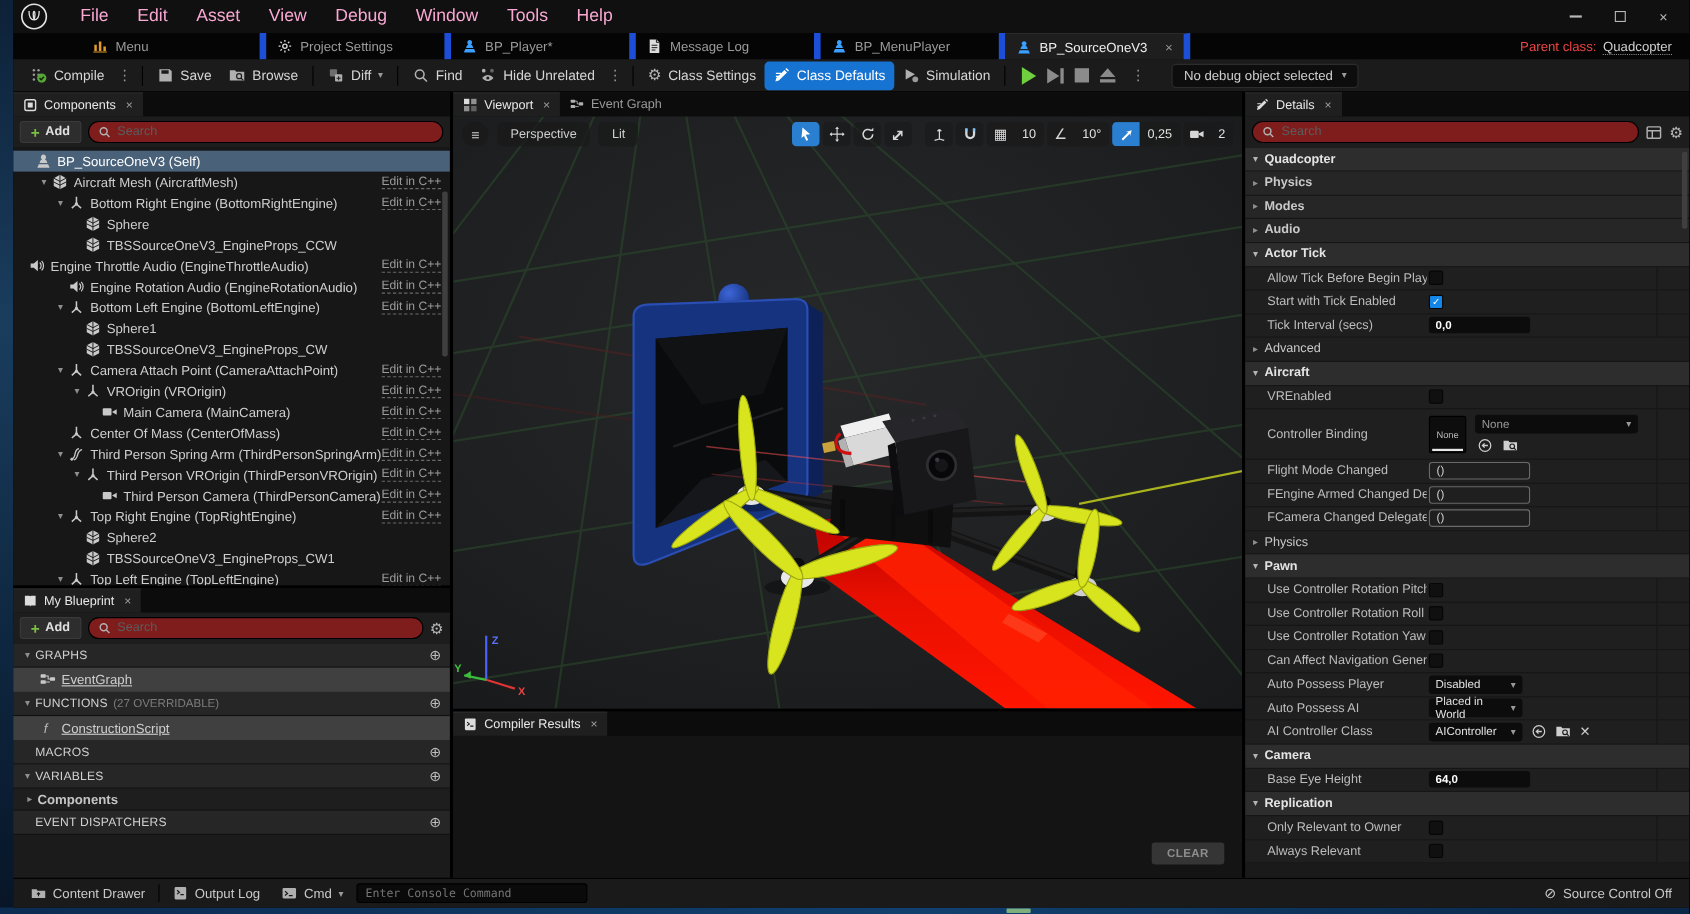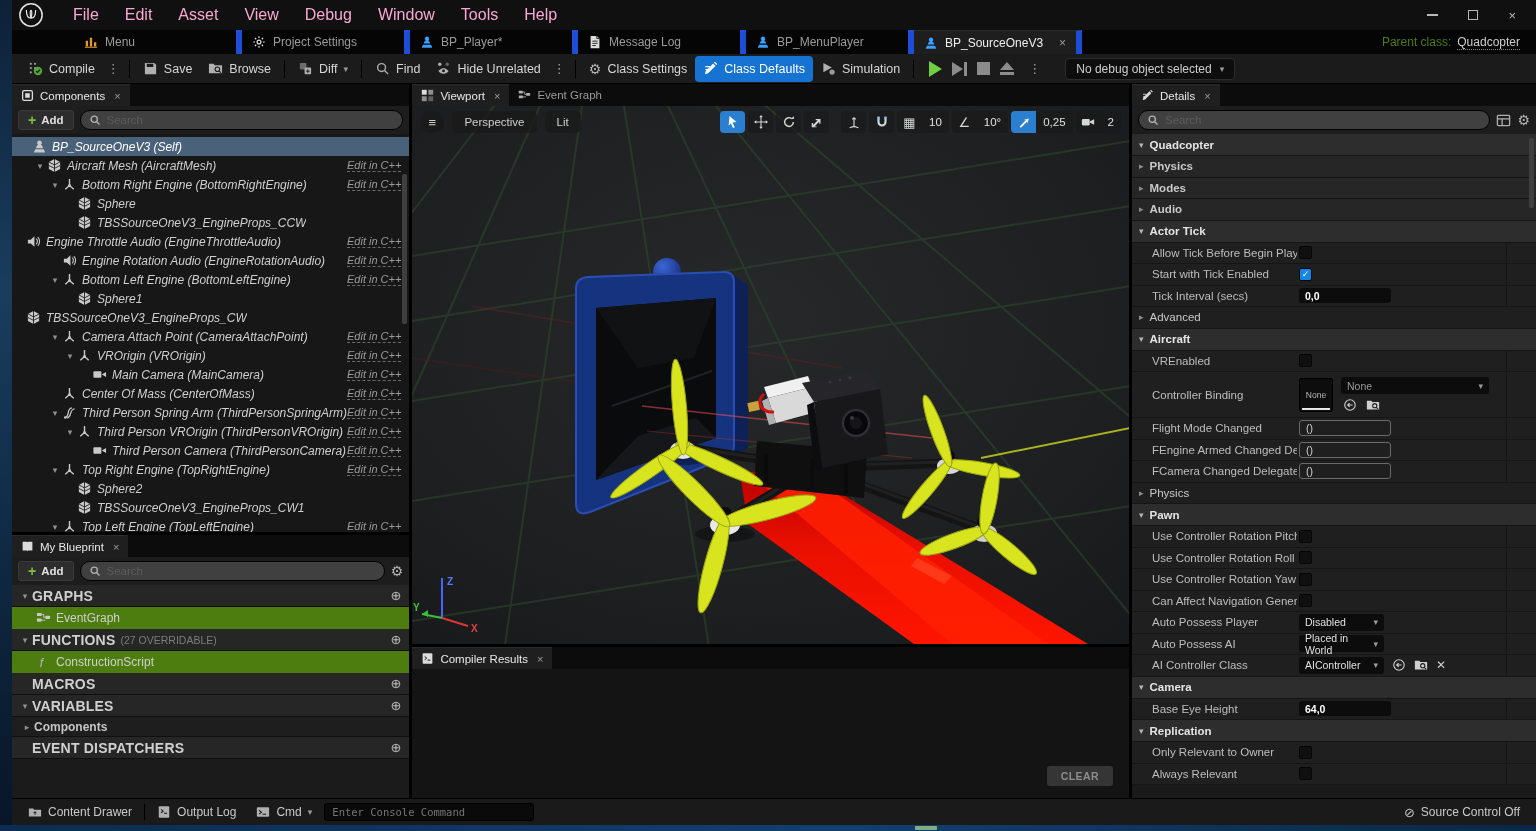--- a/index.html
+++ b/index.html
@@ -23,21 +23,21 @@
   .wc-close { font-size:13px; line-height:1; }
 
   
   #tabstrip { height:24px; background:#050505; display:flex; align-items:stretch; flex:0 0 24px; }
   #tabstrip-spacer { width:62px; }
   .atab { width:168px; display:flex; align-items:center; gap:7px; padding:0 10px; font-size:12px; color:#9b9b9b; border-right:6px solid #1d4ed8; }
   .atab.active { background:#1e1e1e; color:#efefef; border-top:1px solid #2a2a2a; }
   .atab .close { margin-left:auto; color:#9a9a9a; font-size:12px; }
   .atab .icn { width:14px; height:14px; }
   #parent-class { margin-left:auto; display:flex; align-items:center; gap:6px; padding-right:16px; font-size:12px; }
-  #parent-class .pc-label { color:#4d7c0f; }
+  #parent-class .pc-label { color:#ef4444; }
   #parent-class .pc-value { color:#cfcfcf; border-bottom:1px dotted #8a8a8a; }
 
   
   #toolbar { height:30px; background:#1b1b1b; display:flex; align-items:center; padding-left:8px; flex:0 0 30px; border-bottom:1px solid #000; }
   .tbtn { display:flex; align-items:center; gap:6px; padding:0 8px; height:26px; color:#d6d6d6; font-size:12.5px; white-space:nowrap; }
   .tbtn .icn { width:15px; height:15px; }
   .kebab { color:#9a9a9a; font-size:13px; padding:0 4px; }
   .tsep { width:1px; height:18px; background:#000; margin:0 5px; flex:0 0 1px; }
   .tbtn.primary { background:#1673d2; border-radius:4px; color:#fff; }
   .chev { font-size:9px; color:#9a9a9a; }
@@ -61,42 +61,42 @@
   .panel { background:#1a1a1a; display:flex; flex-direction:column; min-height:0; }
   .ptabs { height:22px; background:#0c0c0c; display:flex; align-items:stretch; flex:0 0 22px; }
   .ptab { display:flex; align-items:center; gap:6px; padding:0 9px; font-size:11.5px; color:#9a9a9a; }
   .ptab.active { background:#1f1f1f; color:#e8e8e8; border-top:1px solid #2a2a2a; }
   .ptab .icn { width:13px; height:13px; }
   .ptab .close { color:#9a9a9a; font-size:11px; margin-left:3px; }
 
   .panel-toolbar { height:28px; background:#1d1d1d; display:flex; align-items:center; gap:6px; padding:0 6px; flex:0 0 28px; }
   .add-btn { display:flex; align-items:center; gap:5px; background:#2d2d2d; border:1px solid #3a3a3a; border-radius:3px; height:20px; padding:0 9px; color:#e0e0e0; font-size:11.5px; font-weight:bold; }
   .add-plus { color:#7ac142; font-size:14px; font-weight:bold; line-height:1; }
-  .search-pill { flex:1 1 auto; display:flex; align-items:center; gap:6px; background:#404040; border:1px solid #000; border-radius:11px; height:20px; padding:0 8px; }
+  .search-pill { flex:1 1 auto; display:flex; align-items:center; gap:6px; background:#7f1d1d; border:1px solid #000; border-radius:11px; height:20px; padding:0 8px; }
   .search-pill input { flex:1; background:transparent; border:none; outline:none; color:#b5b5b5; font-size:11.5px; }
   .search-pill input::placeholder { color:#5c5c5c; }
   .gear-ic { color:#b5b5b5; font-size:14px; }
 
   
   #components-tree { flex:1 1 auto; background:#171717; overflow:hidden; position:relative; padding-top:3px; }
-  .t-row { height:19px; display:flex; align-items:center; font-size:12px; color:#cfcfcf; padding-right:8px;font-style:italic; }
+  .t-row { height:19px; display:flex; align-items:center; font-size:12px; color:#cfcfcf; padding-right:8px; }
   .t-row.selected { background:#4a617a; color:#fff; }
   .expander { width:14px; text-align:center; color:#8f8f8f; font-size:9px; flex:0 0 14px; }
   .t-row .icn, .mb-row .icn { width:15px; height:15px; margin-right:5px; flex:0 0 15px; color:#c9c9c9; }
   .t-label { white-space:nowrap; overflow:hidden; }
   .editcpp { margin-left:auto; color:#9b9b9b; font-size:11px; border-bottom:1px dashed #6a6a6a; white-space:nowrap; }
   .vscroll { position:absolute; width:5px; background:#3f3f3f; border-radius:2px; }
 
   
   #mb-list { flex:1 1 auto; background:#1b1b1b; overflow:hidden; }
   .mb-header { height:22px; background:#262626; border-bottom:1px solid #101010; display:flex; align-items:center; padding:0 8px 0 6px; }
-  .mb-title { font-size:14px; font-weight:bold; color:#d0d0d0; letter-spacing:.2px; }
+  .mb-title { font-size:11px; font-weight:normal; color:#d0d0d0; letter-spacing:.2px; }
   .mb-suffix { font-size:10.5px; color:#7c7c7c; margin-left:5px; }
   .mb-plus { margin-left:auto; color:#bdbdbd; font-size:13px; }
-  .mb-row { height:22px; display:flex; align-items:center; padding-left:24px; font-size:12px; color:#cfcfcf; background:#4d7c0f; }
+  .mb-row { height:22px; display:flex; align-items:center; padding-left:24px; font-size:12px; color:#cfcfcf; background:#404040;text-decoration:underline; }
   .mb-sub { height:20px; display:flex; align-items:center; padding-left:8px; font-size:12px; font-weight:bold; color:#c5c5c5; background:#1e1e1e; border-bottom:1px solid #101010; }
 
   
   #viewport-panel { flex:0 0 560px; }
   #viewport-body { position:relative; flex:1 1 auto; overflow:hidden; background:#1d1e20; }
   #vp-overlay { position:absolute; left:8px; right:8px; top:5px; display:flex; align-items:center; z-index:5; }
   .vp-circle { width:24px; height:22px; border-radius:12px; background:rgba(25,25,25,.75); color:#cfcfcf; display:flex; align-items:center; justify-content:center; font-size:13px; }
   .vp-pill { margin-left:8px; background:rgba(25,25,25,.75); border-radius:5px; height:22px; display:flex; align-items:center; padding:0 12px; color:#cfcfcf; font-size:11.5px; }
   #vp-right { margin-left:auto; display:flex; align-items:center; gap:3px; }
   .vbtn { width:25px; height:22px; border-radius:4px; display:flex; align-items:center; justify-content:center; color:#d6d6d6; background:rgba(25,25,25,.6); }
@@ -480,21 +480,21 @@
               <div class="t-row" style="padding-left: 51px;">
                 <span class="expander"></span>
                 <span class="icn ic-gray">
                   <svg viewBox="0 0 16 16">
                     <path fill="currentColor" d="M8 1l6 3.2v7.6L8 15l-6-3.2V4.2z"></path>
                     <path d="M8 1v14M2 4.2l6 3.2 6-3.2M2 8l6 3 6-3" stroke="#151515" stroke-width=".9" fill="none"></path>
                   </svg>
                 </span>
                 <span class="t-label">Sphere1</span>
               </div>
-              <div class="t-row" style="">
+              <div class="t-row" style="padding-left: 51px;">
                 <span class="expander"></span>
                 <span class="icn ic-gray">
                   <svg viewBox="0 0 16 16">
                     <path fill="currentColor" d="M8 1l6 3.2v7.6L8 15l-6-3.2V4.2z"></path>
                     <path d="M8 1v14M2 4.2l6 3.2 6-3.2M2 8l6 3 6-3" stroke="#151515" stroke-width=".9" fill="none"></path>
                   </svg>
                 </span>
                 <span class="t-label">TBSSourceOneV3_EngineProps_CW</span>
               </div>
               <div class="t-row" style="padding-left: 36px;">

